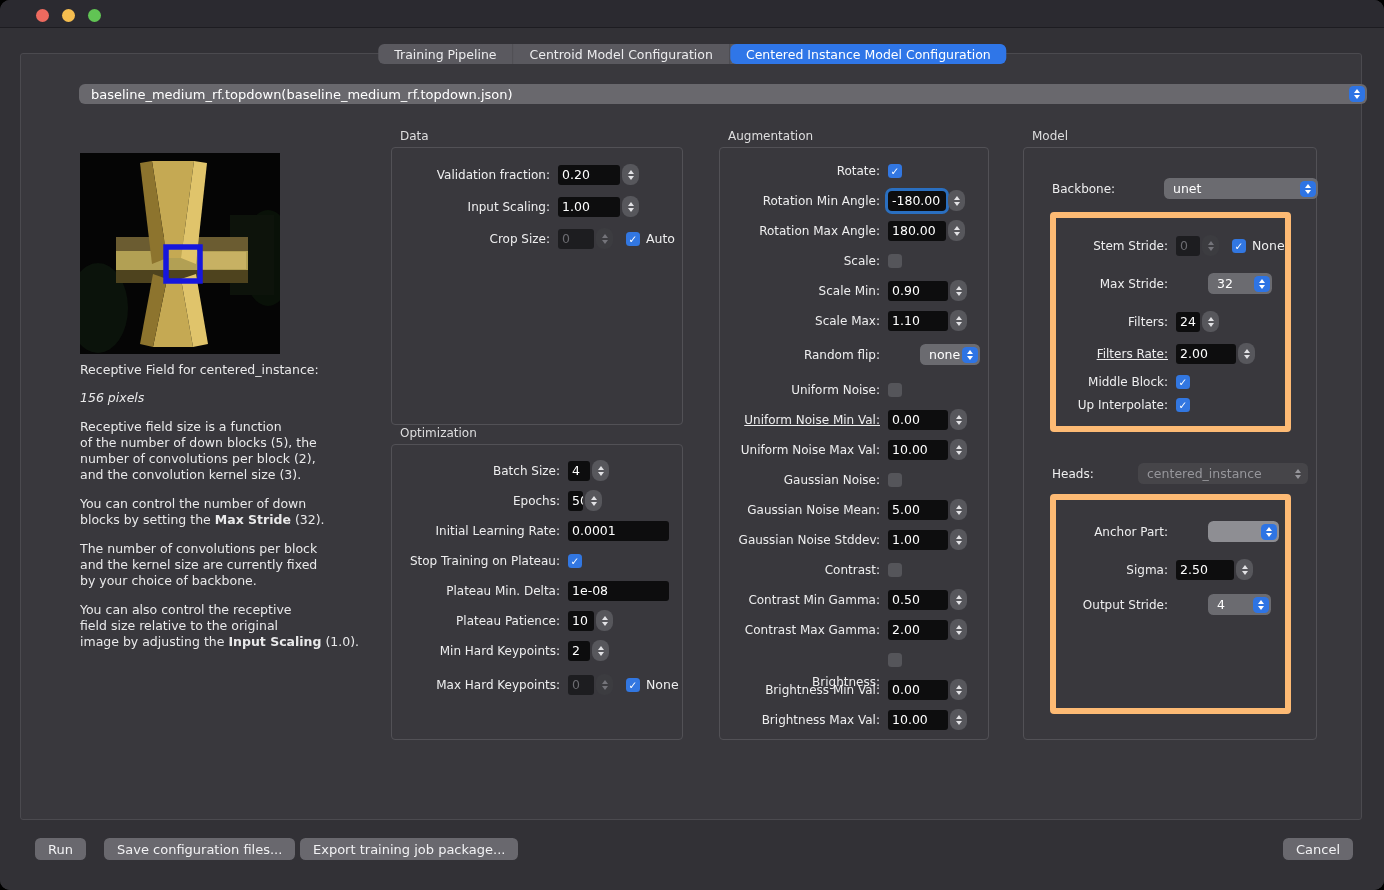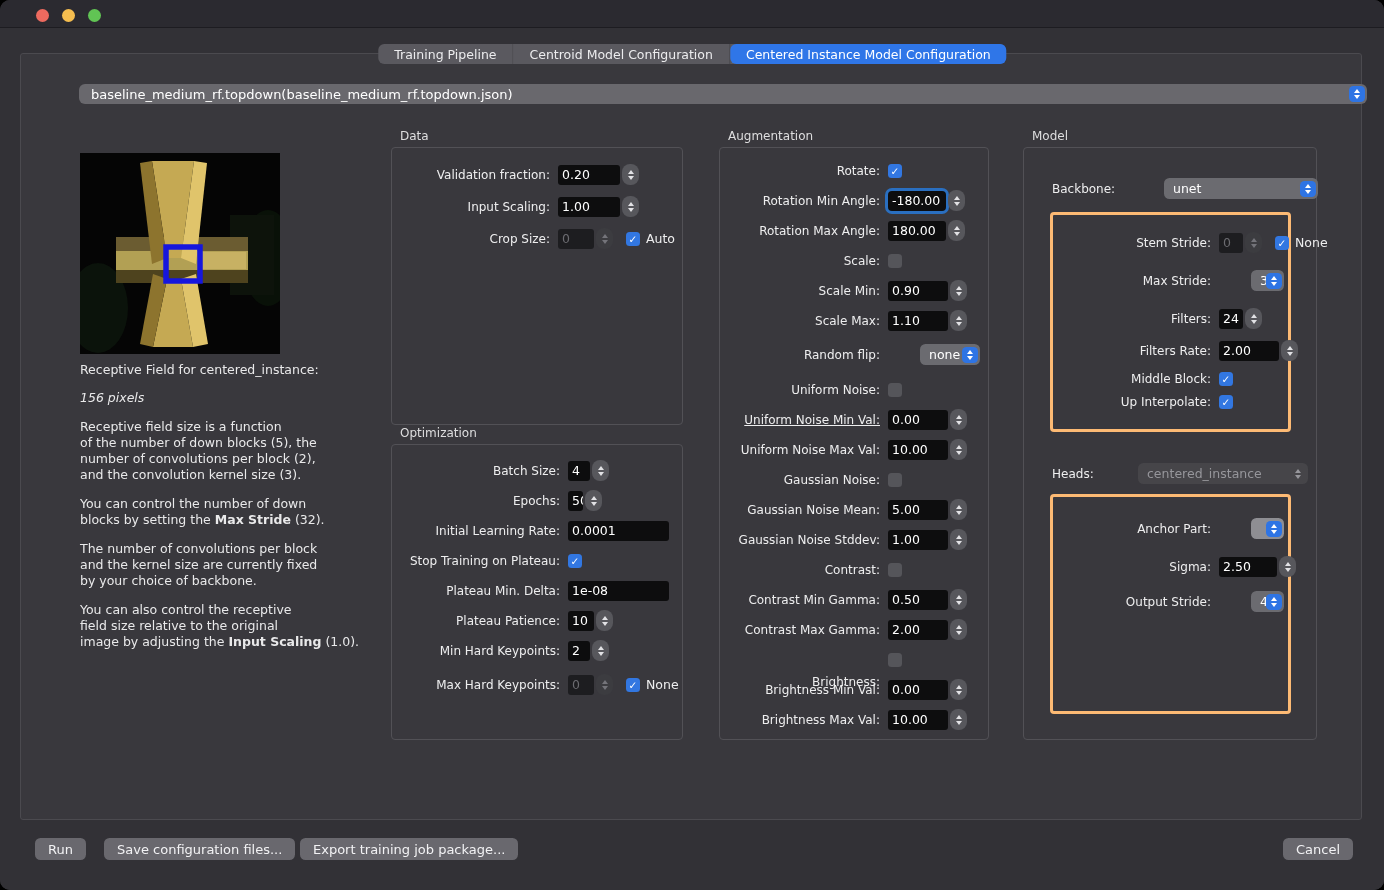--- a/index.html
+++ b/index.html
@@ -44,21 +44,21 @@
   .combo.disabled .combo-stepper { background:transparent; color:#96969b; }
   .combo.profile { height:20px; border-radius:6px; background:#69686d; font-size:13px; padding-left:12px; }
 
   .tri { width:0; height:0; border-left:3.5px solid transparent; border-right:3.5px solid transparent; }
   .tri.up { border-bottom:4px solid currentColor; }
   .tri.down { border-top:4px solid currentColor; }
 
   
   .group { position:absolute; border:1px solid #525156; border-radius:4px; }
   .group-title { position:absolute; top:-19px; left:8px; font-size:12px; color:#dededf; }
-  .inner-box { position:absolute; border:3px solid #fdba74; border-radius:4px;padding-left:46px; }
+  .inner-box { position:absolute; border:6px solid #fdba74; border-radius:4px; }
 
   .rows { display:flex; flex-direction:column; }
   .form-row { display:flex; align-items:center; height:21px; flex:none; }
   .row-label { flex:none; text-align:right; font-size:12px; color:#eeeeef; margin-right:8px; white-space:nowrap; }
   .check-label { font-size:12.5px; color:#eeeeef; margin-left:6px; }
 
   .field { display:inline-flex; align-items:center; height:20px; background:#0d0d0e; color:#fff;
            border-radius:3px; padding:0 4px; font-size:12.5px; flex:none; overflow:hidden; }
   .field.disabled { background:#1d1d20; color:#6b6b70; }
   .field.focused { border-radius:4px; box-shadow:0 0 0 3px #2a6fc0; }
@@ -427,21 +427,21 @@
               </div>
               <div class="form-row" style="margin-top: 17px;">
                 <span class="row-label" style="width: 106px;">Filters:</span>
                 <span class="field" style="width: 24px;">24</span>
                 <span class="spinner">
                   <span class="tri up"></span>
                   <span class="tri down"></span>
                 </span>
               </div>
               <div class="form-row" style="margin-top: 11px;">
-                <span class="row-label" style="width: 106px;">Filters Rate:</span>
+                <span class="row-label" style="width: 106px; text-decoration: underline;">Filters Rate:</span>
                 <span class="field" style="width: 60px;">2.00</span>
                 <span class="spinner">
                   <span class="tri up"></span>
                   <span class="tri down"></span>
                 </span>
               </div>
               <div class="form-row" style="margin-top: 7px;">
                 <span class="row-label" style="width: 106px;">Middle Block:</span>
                 <span class="checkbox checked">✓</span>
               </div>

